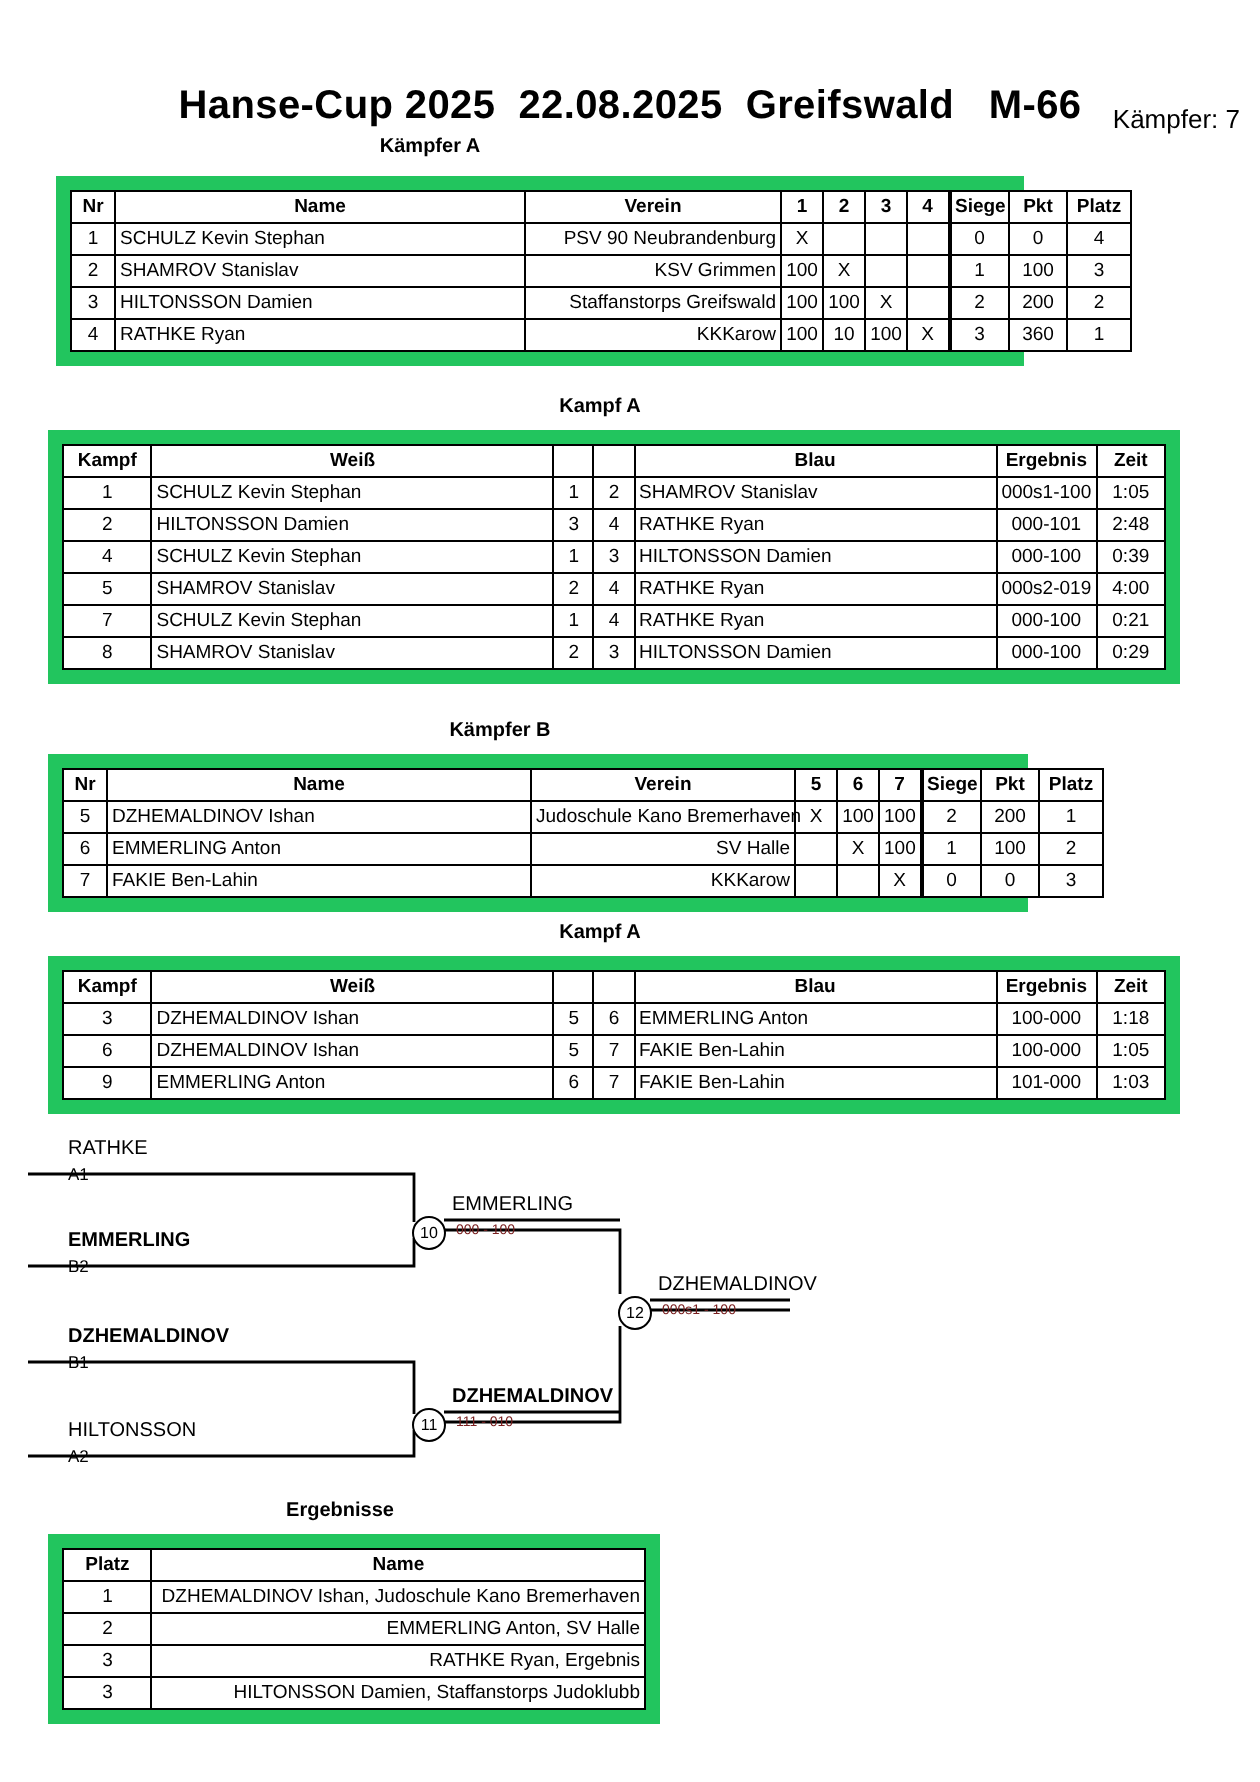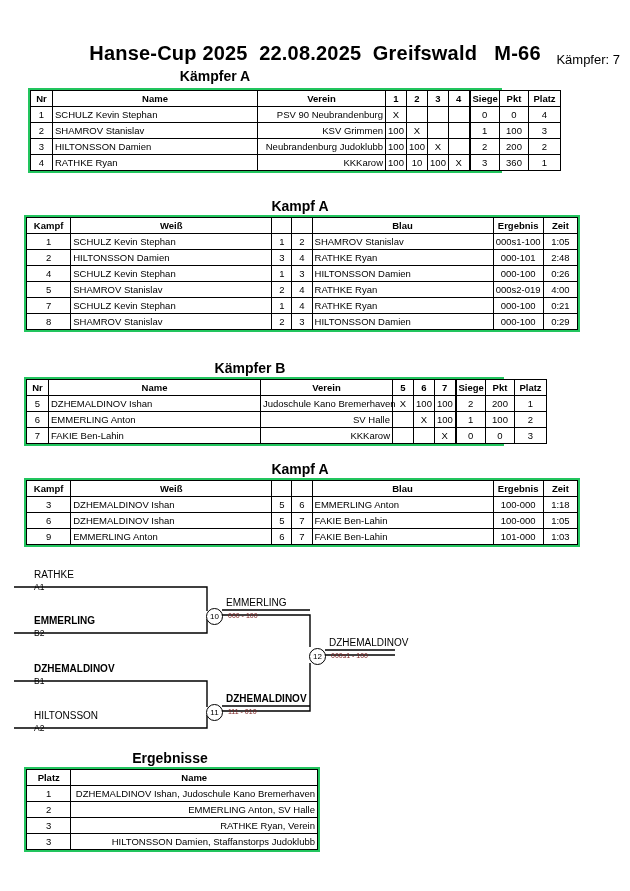--- a/index.html
+++ b/index.html
@@ -14,41 +14,41 @@
   #doc-title{
     left:0;top:42px;width:630px;text-align:center;
     font-size:20px;font-weight:bold;letter-spacing:.2px;white-space:pre;
   }
   #fighter-count{
     right:10px;top:52px;font-size:13px;font-weight:normal;white-space:nowrap;
   }
 
   
   .section-caption{
-    font-size:14px;font-weight:bold;text-align:center;white-space:nowrap;
+    font-size:10px;font-weight:bold;text-align:center;white-space:nowrap;
   }
 
   
   table.grid{
     border-collapse:collapse;
     font-size:9.5px;
     background:#fff;
     table-layout:fixed;
   }
   table.grid th,table.grid td{
     border:1px solid #000;
     padding:0 2px;
     height:15px;
     line-height:15px;
     overflow:visible;
     white-space:nowrap;
     font-weight:normal;
   }
   table.grid th{font-weight:bold;text-align:center;}
-  .outer-box{border:2px solid #22c55e;display:inline-block;background:#fff;}
+  .outer-box{border:7px solid #22c55e;display:inline-block;background:#fff;}
   .ctr{text-align:center;}
   .lft{text-align:left;}
   .bold{font-weight:bold;}
   .clip{overflow:hidden;}
 
   
   td.spill{position:relative;overflow:visible;text-align:right;}
   td.spill > span{position:relative;z-index:5;background:transparent;}
 
   
@@ -127,21 +127,21 @@
           <td class="ctr">X</td>
           <td class="ctr"></td>
           <td class="ctr"></td>
           <td class="ctr sep-left">1</td>
           <td class="ctr">100</td>
           <td class="ctr">3</td>
         </tr>
         <tr>
           <td class="ctr">3</td>
           <td class="lft clip">HILTONSSON Damien</td>
-          <td class="lft spill"><span>Neubrandenburg Judoklubb</span></td>
+          <td class="lft spill"><span>Staffanstorps Greifswald</span></td>
           <td class="ctr">100</td>
           <td class="ctr">100</td>
           <td class="ctr">X</td>
           <td class="ctr"></td>
           <td class="ctr sep-left">2</td>
           <td class="ctr">200</td>
           <td class="ctr">2</td>
         </tr>
         <tr>
           <td class="ctr">4</td>
@@ -204,21 +204,21 @@
           <td class="ctr">000-101</td>
           <td class="ctr">2:48</td>
         </tr>
         <tr>
           <td class="ctr">4</td>
           <td class="lft clip">SCHULZ Kevin Stephan</td>
           <td class="ctr">1</td>
           <td class="ctr">3</td>
           <td class="lft clip bold">HILTONSSON Damien</td>
           <td class="ctr">000-100</td>
-          <td class="ctr">0:26</td>
+          <td class="ctr">0:39</td>
         </tr>
         <tr>
           <td class="ctr">5</td>
           <td class="lft clip">SHAMROV Stanislav</td>
           <td class="ctr">2</td>
           <td class="ctr">4</td>
           <td class="lft clip bold">RATHKE Ryan</td>
           <td class="ctr">000s2-019</td>
           <td class="ctr">4:00</td>
         </tr>
@@ -436,21 +436,21 @@
         <tr>
           <td class="ctr">1</td>
           <td class="lft spill"><span>DZHEMALDINOV Ishan, Judoschule Kano Bremerhaven</span></td>
         </tr>
         <tr>
           <td class="ctr">2</td>
           <td class="lft spill"><span>EMMERLING Anton, SV Halle</span></td>
         </tr>
         <tr>
           <td class="ctr">3</td>
-          <td class="lft spill"><span>RATHKE Ryan, Verein</span></td>
+          <td class="lft spill"><span>RATHKE Ryan, Ergebnis</span></td>
         </tr>
         <tr>
           <td class="ctr">3</td>
           <td class="lft spill"><span>HILTONSSON Damien, Staffanstorps Judoklubb</span></td>
         </tr>
       </tbody>
     </table>
   </div>
 </div>
 

